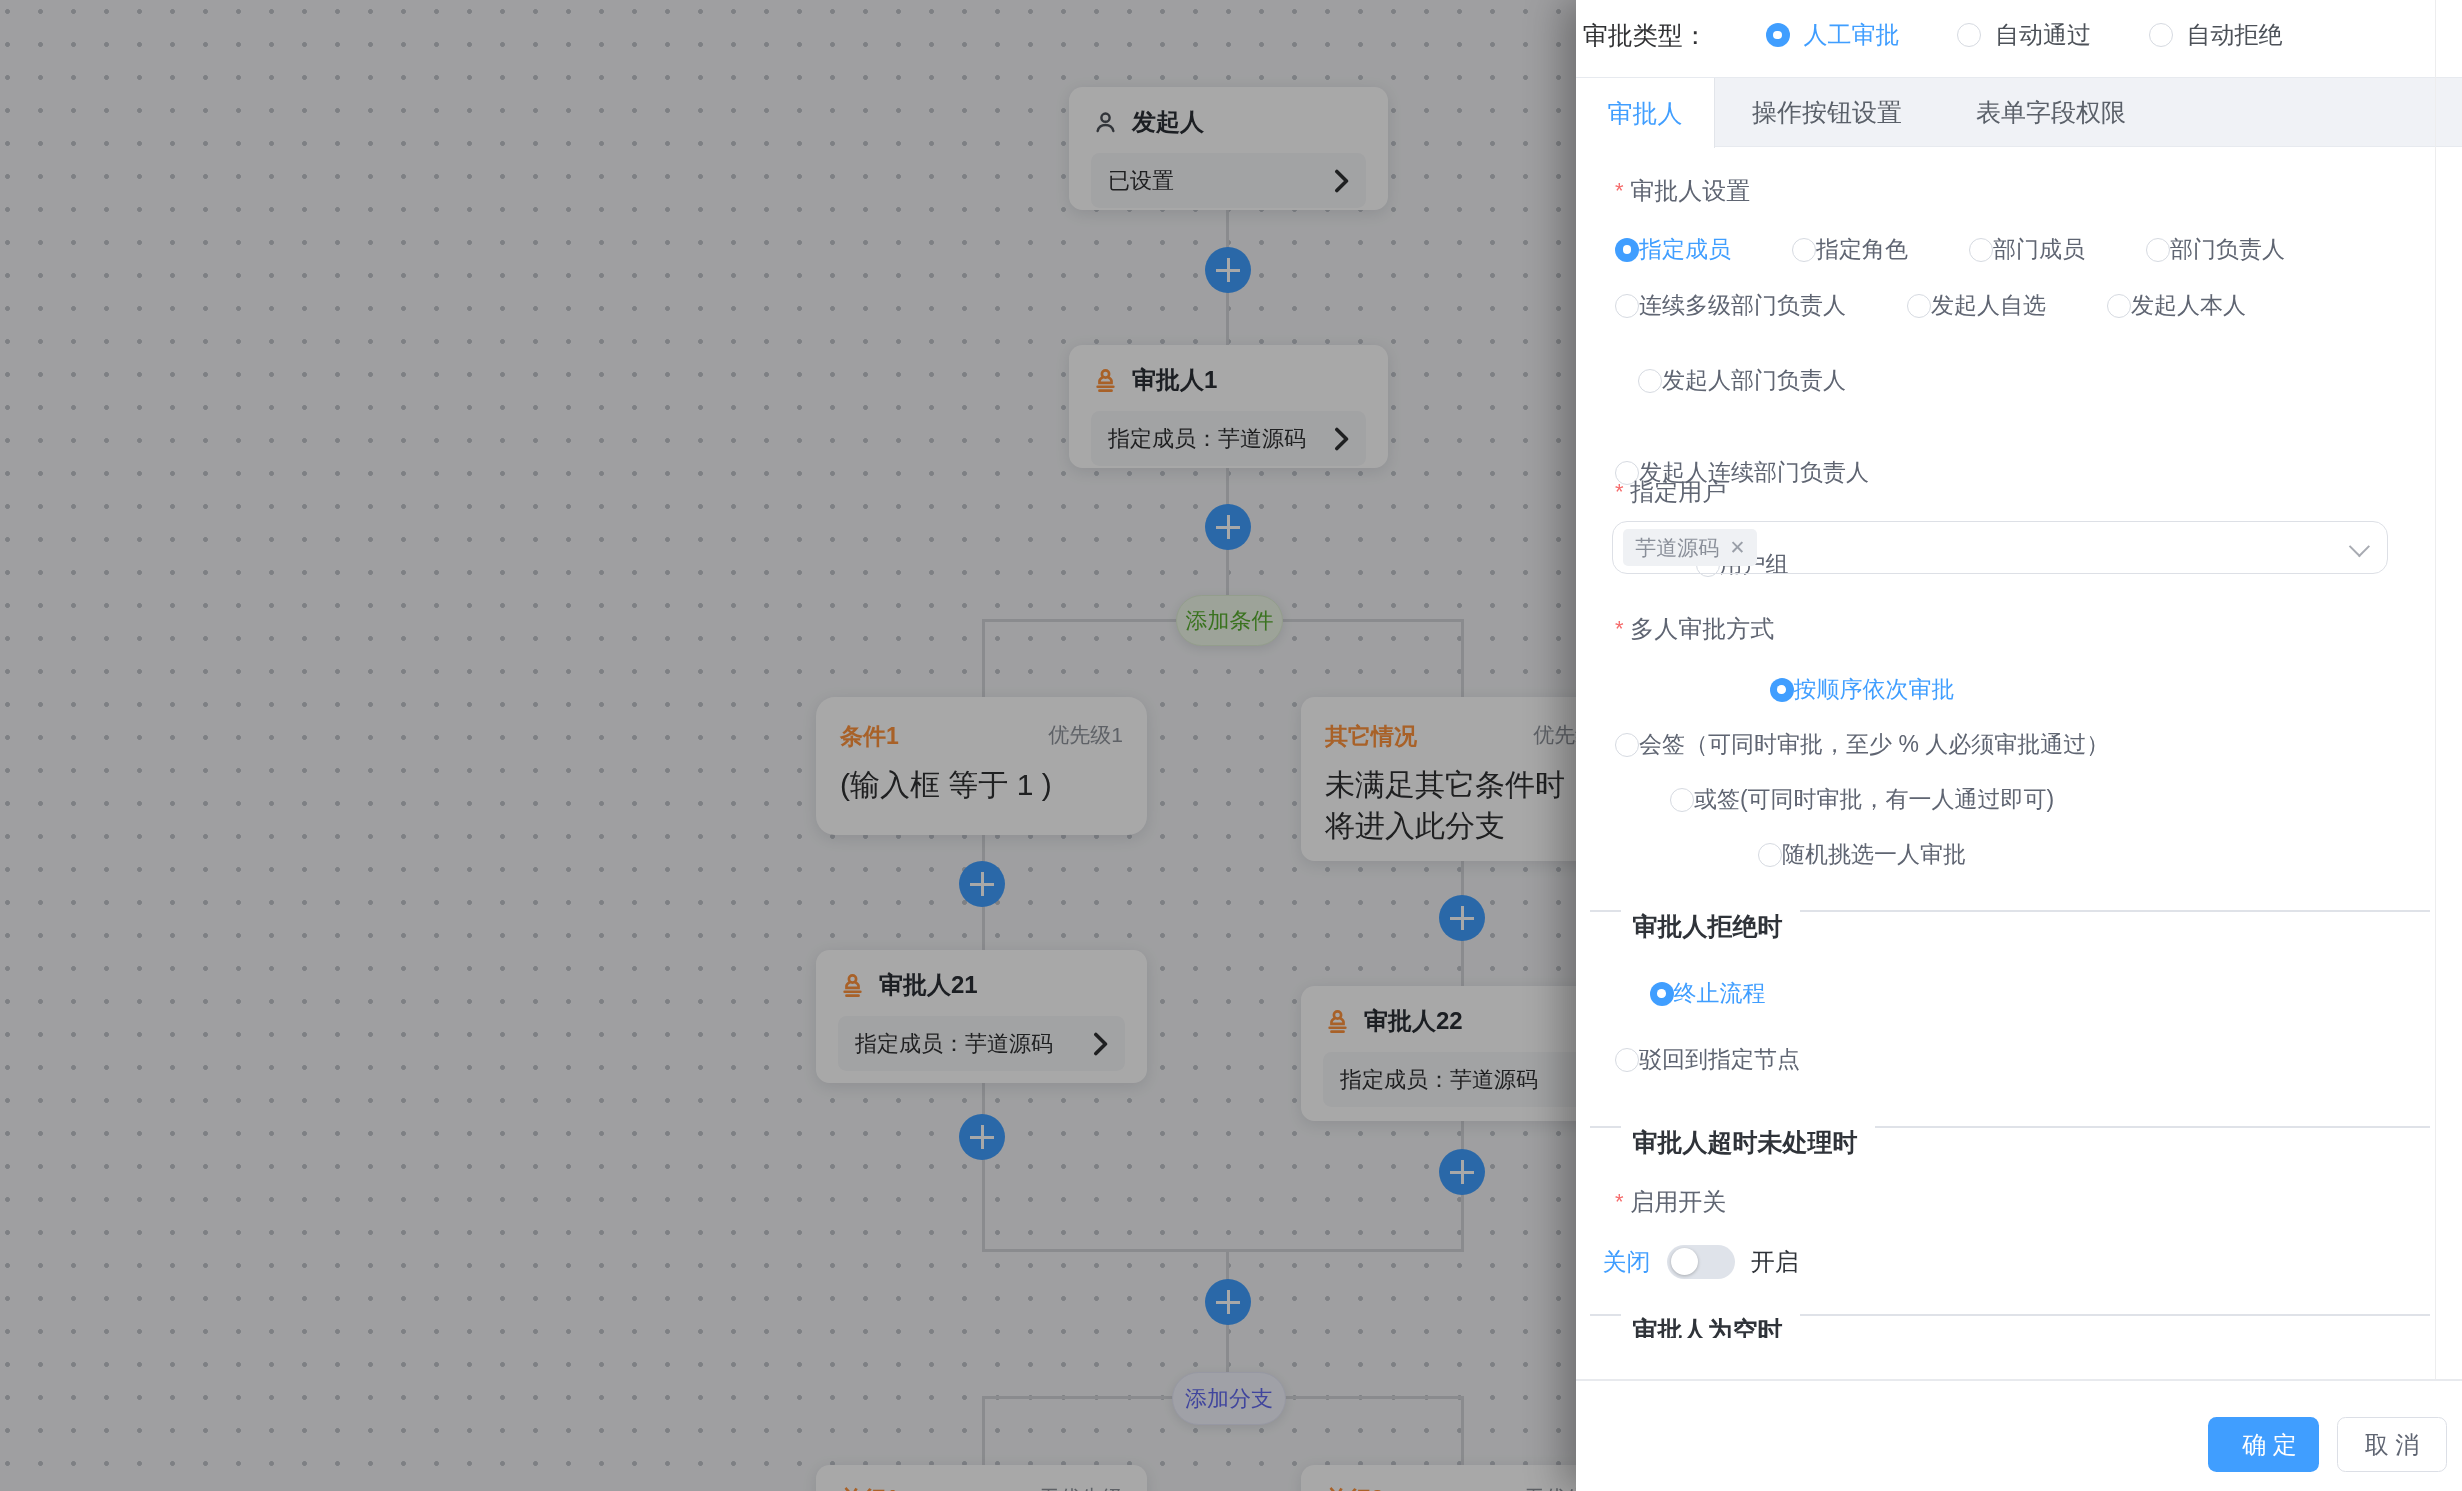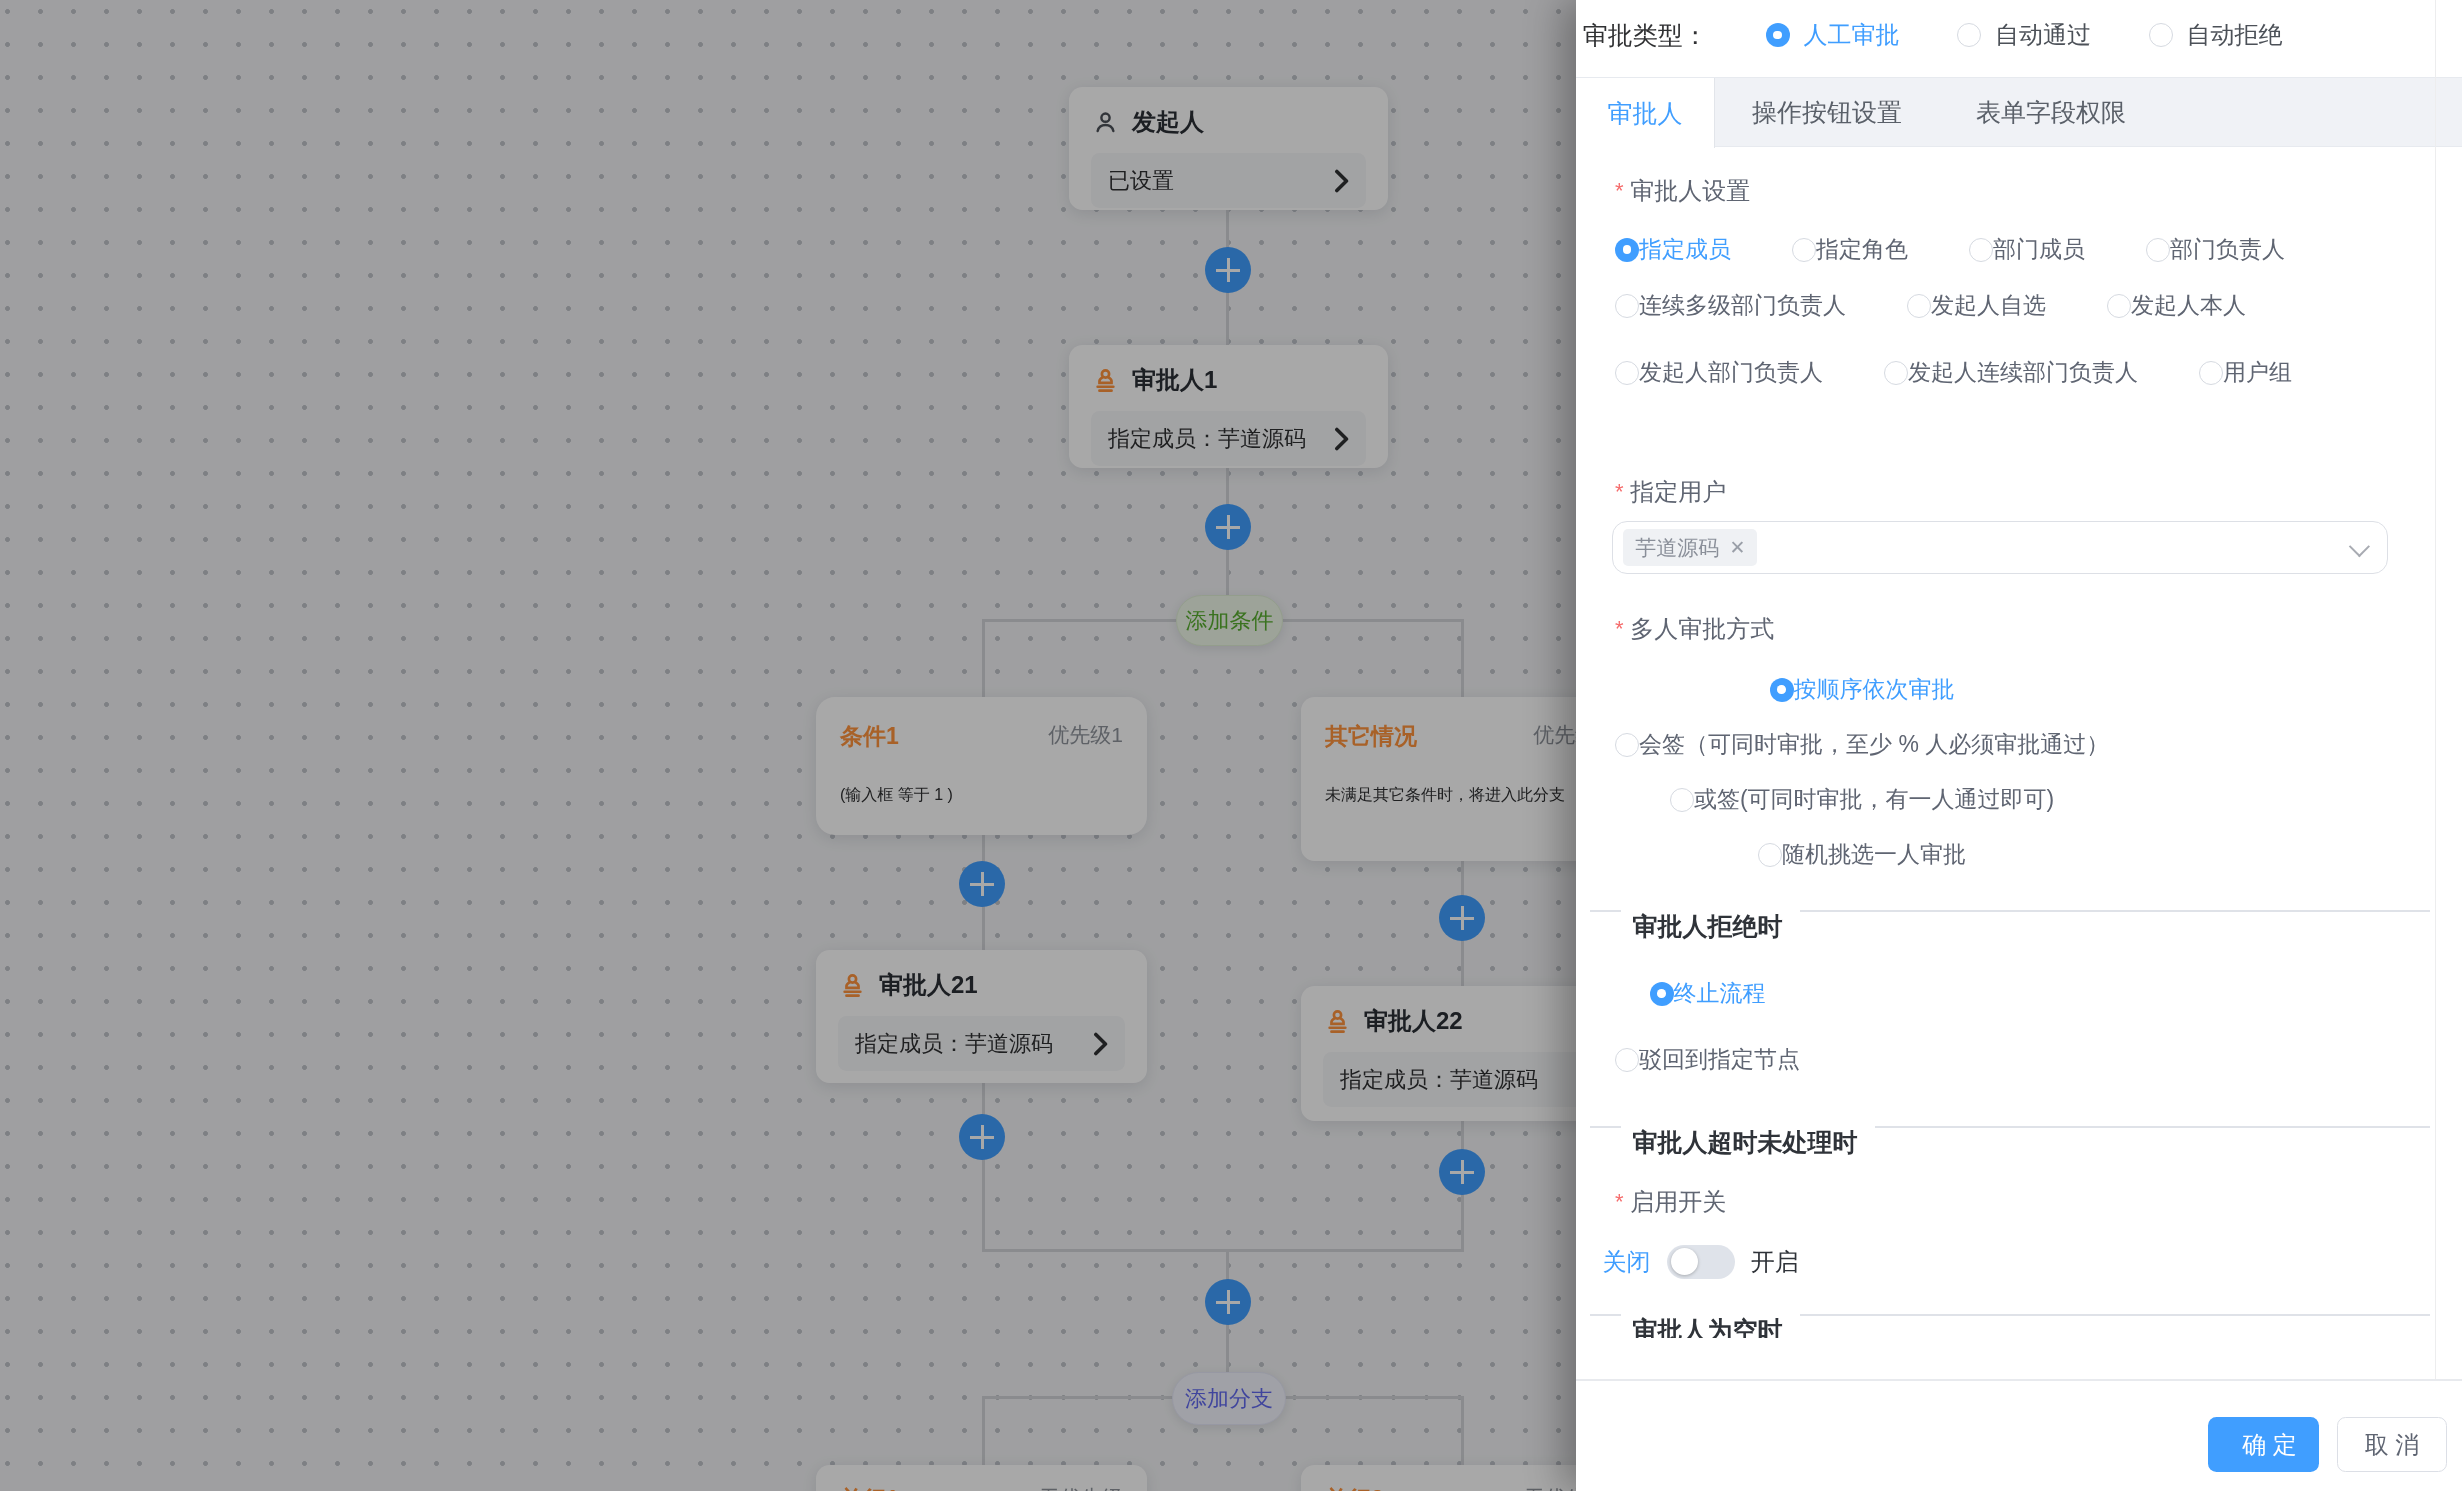--- a/index.html
+++ b/index.html
@@ -15,21 +15,21 @@
 
   .node{position:absolute;background:#ffffff;border-radius:13.6px;box-sizing:border-box;
         padding:19px 22px;box-shadow:0 3.4px 15.3px rgba(20,30,50,.10);}
   .node-header{display:flex;align-items:center;gap:12px;font-size:24px;font-weight:bold;color:#2b2f36;}
   .node-field{margin-top:15.3px;background:#f6f7f9;border-radius:8.5px;height:55px;display:flex;
               align-items:center;justify-content:space-between;padding:0 17px;font-size:22px;color:#303133;}
   .chev{flex:none;margin-left:12px;}
   .cond-head{display:flex;align-items:flex-start;justify-content:space-between;}
   .cond-title{font-size:23px;font-weight:bold;color:#ff943e;}
   .cond-priority{font-size:21px;color:#8f949c;}
-  .cond-desc{margin-top:22px;font-size:16px;color:#303133;line-height:41px;width:294px;}
+  .cond-desc{margin-top:12px;font-size:30px;color:#303133;line-height:41px;width:294px;}
 
   .pill{position:absolute;border-radius:29px;display:flex;align-items:center;justify-content:center;
         font-size:22px;box-sizing:border-box;box-shadow:0 2.6px 10.2px rgba(20,30,50,.10);}
   .pill-green{background:#eef7e9;border:1.7px solid #e0efd5;color:#58ae2f;}
   .pill-blue{background:#f3f4fd;border:1.7px solid #e5e7f7;color:#626aef;}
 
   .plus{position:absolute;width:46px;height:46px;border-radius:50%;background:#409eff;z-index:3;cursor:pointer;}
   .plus::before,.plus::after{content:"";position:absolute;background:#fff;}
   .plus::before{width:24px;height:2.6px;left:11px;top:22px;}
   .plus::after{width:2.6px;height:24px;left:22px;top:11px;}
@@ -317,21 +317,21 @@
     <span class="ritem">
       <span class="radio"></span>
       <span class="rlab">发起人自选</span>
       </span>
     <span class="ritem">
       <span class="radio"></span>
       <span class="rlab">发起人本人</span>
       </span>
   </div>
 
-  <div class="rrow" style="top:357px;">
+  <div class="rrow" style="top:365px;flex-direction:column;">
     <span class="ritem">
       <span class="radio"></span>
       <span class="rlab">发起人部门负责人</span>
       </span>
     <span class="ritem">
       <span class="radio"></span>
       <span class="rlab">发起人连续部门负责人</span>
       </span>
     <span class="ritem">
       <span class="radio"></span>

